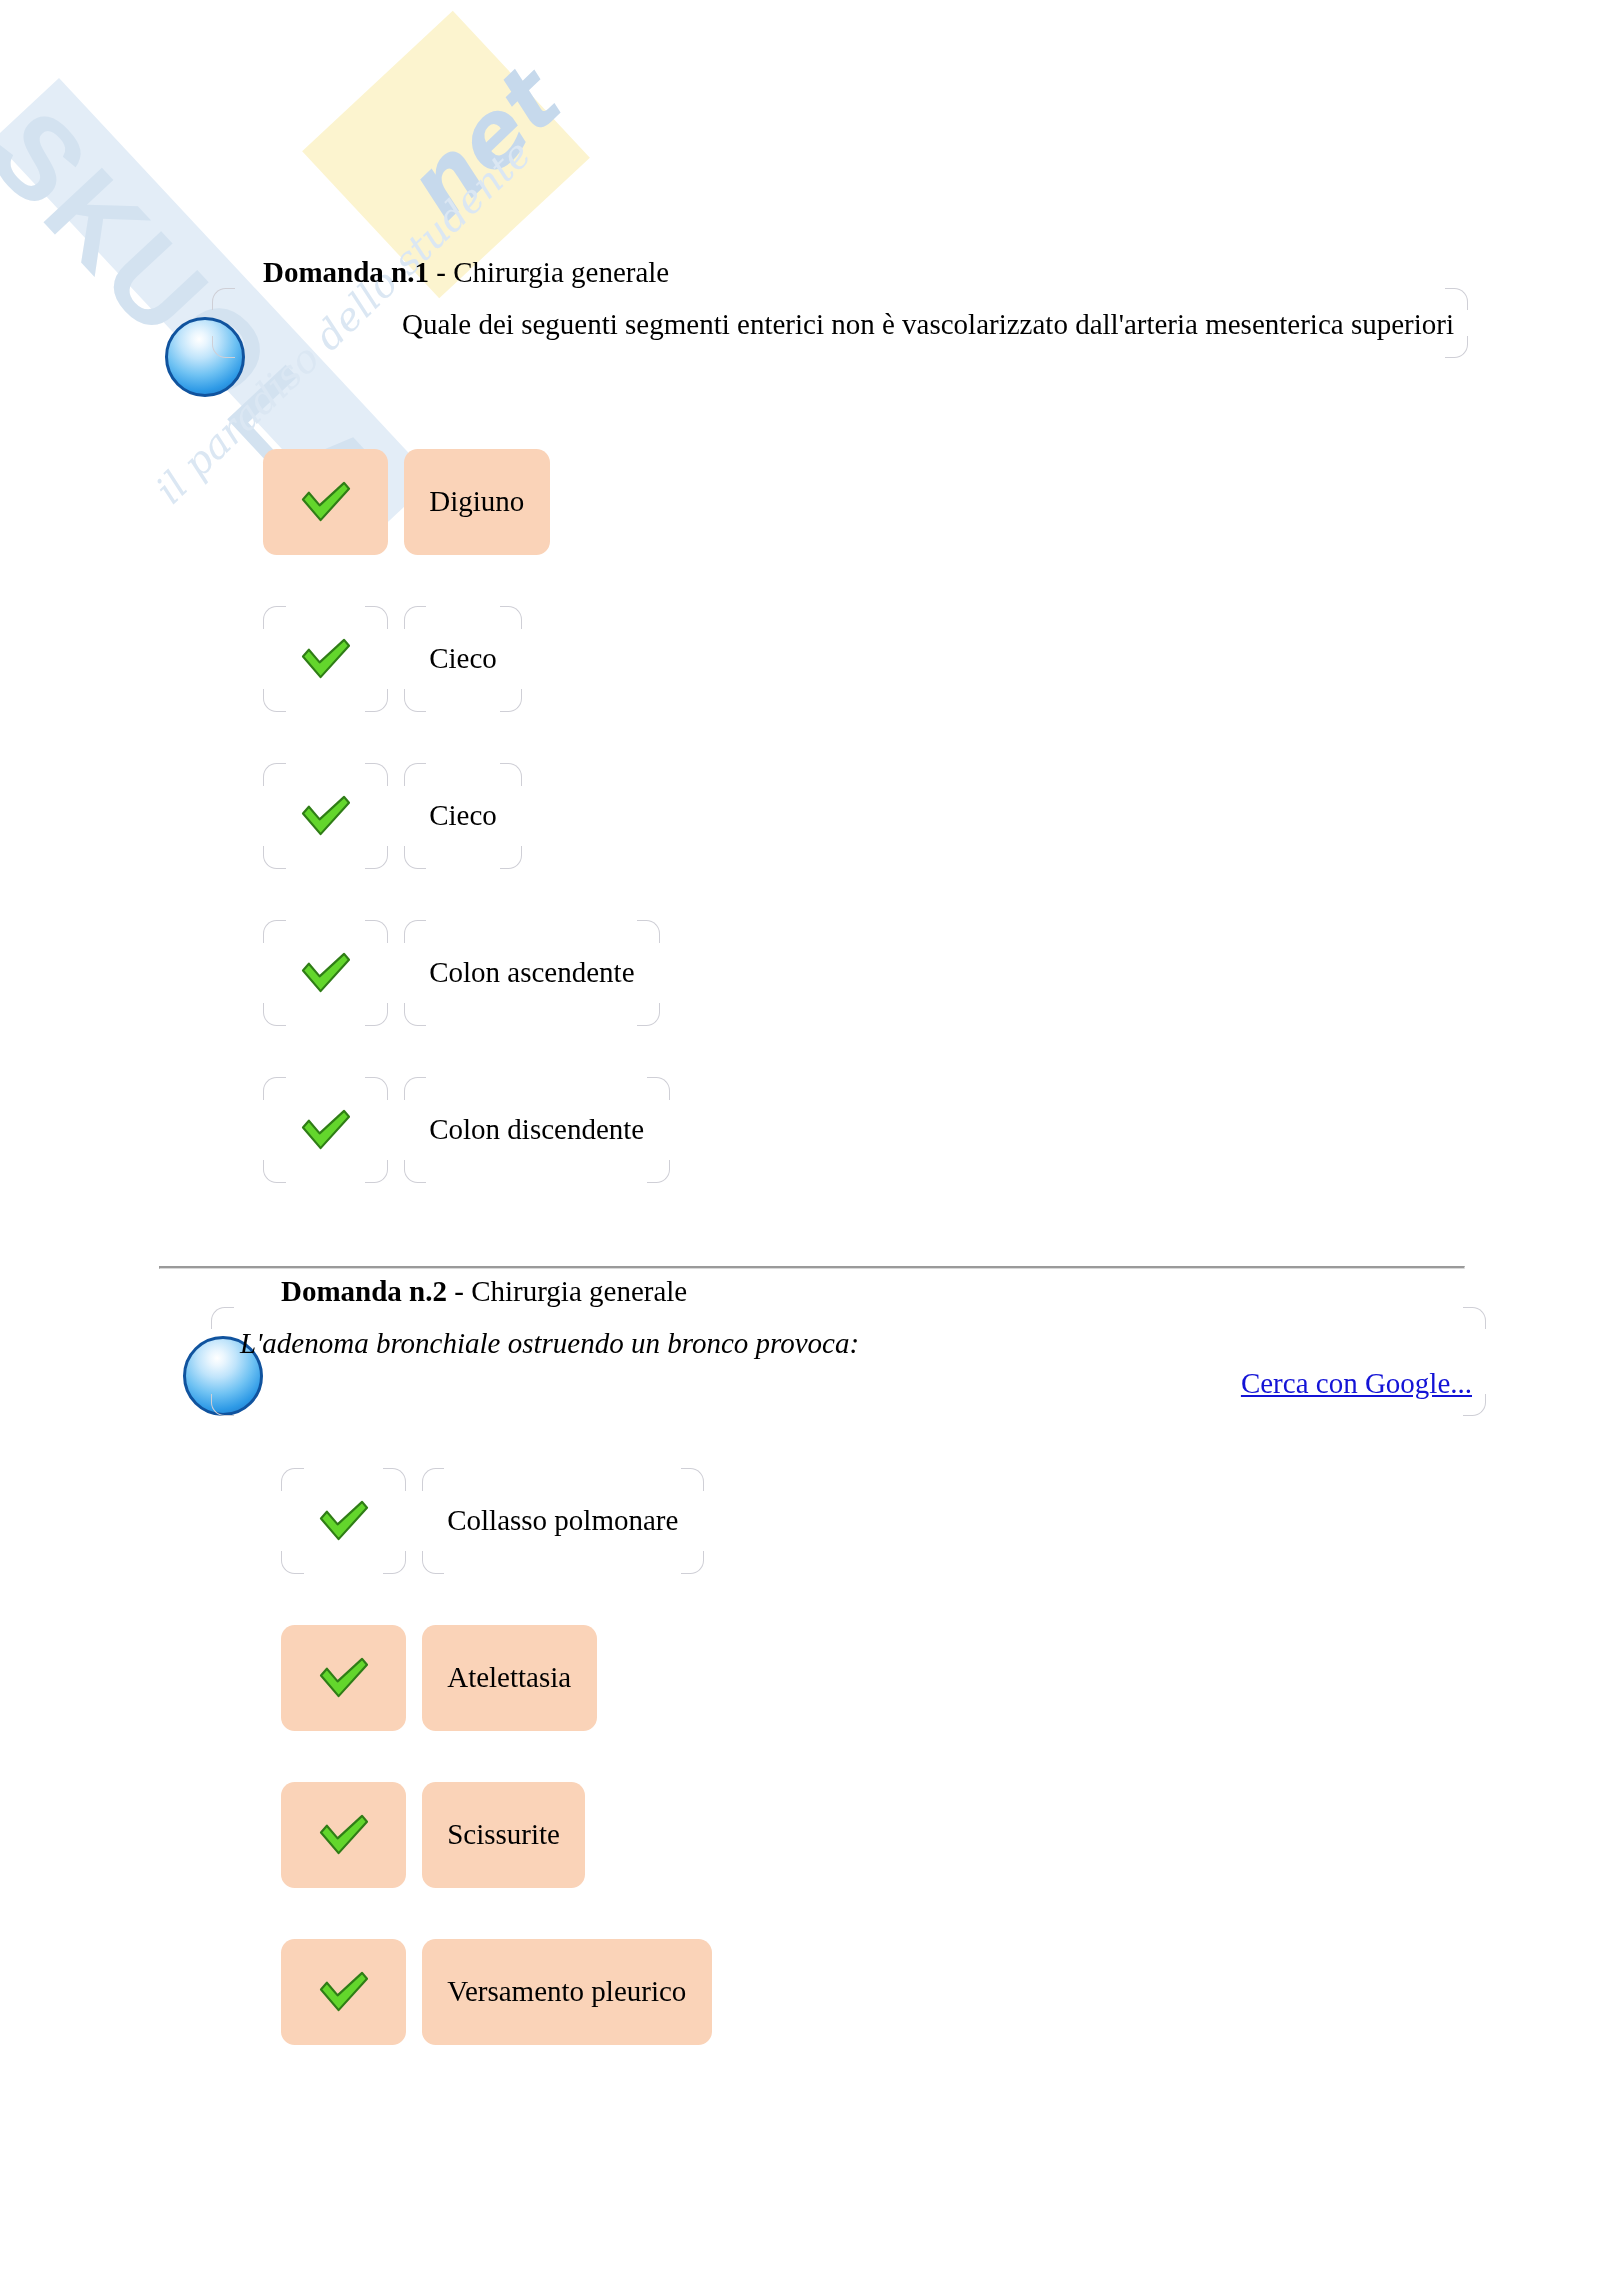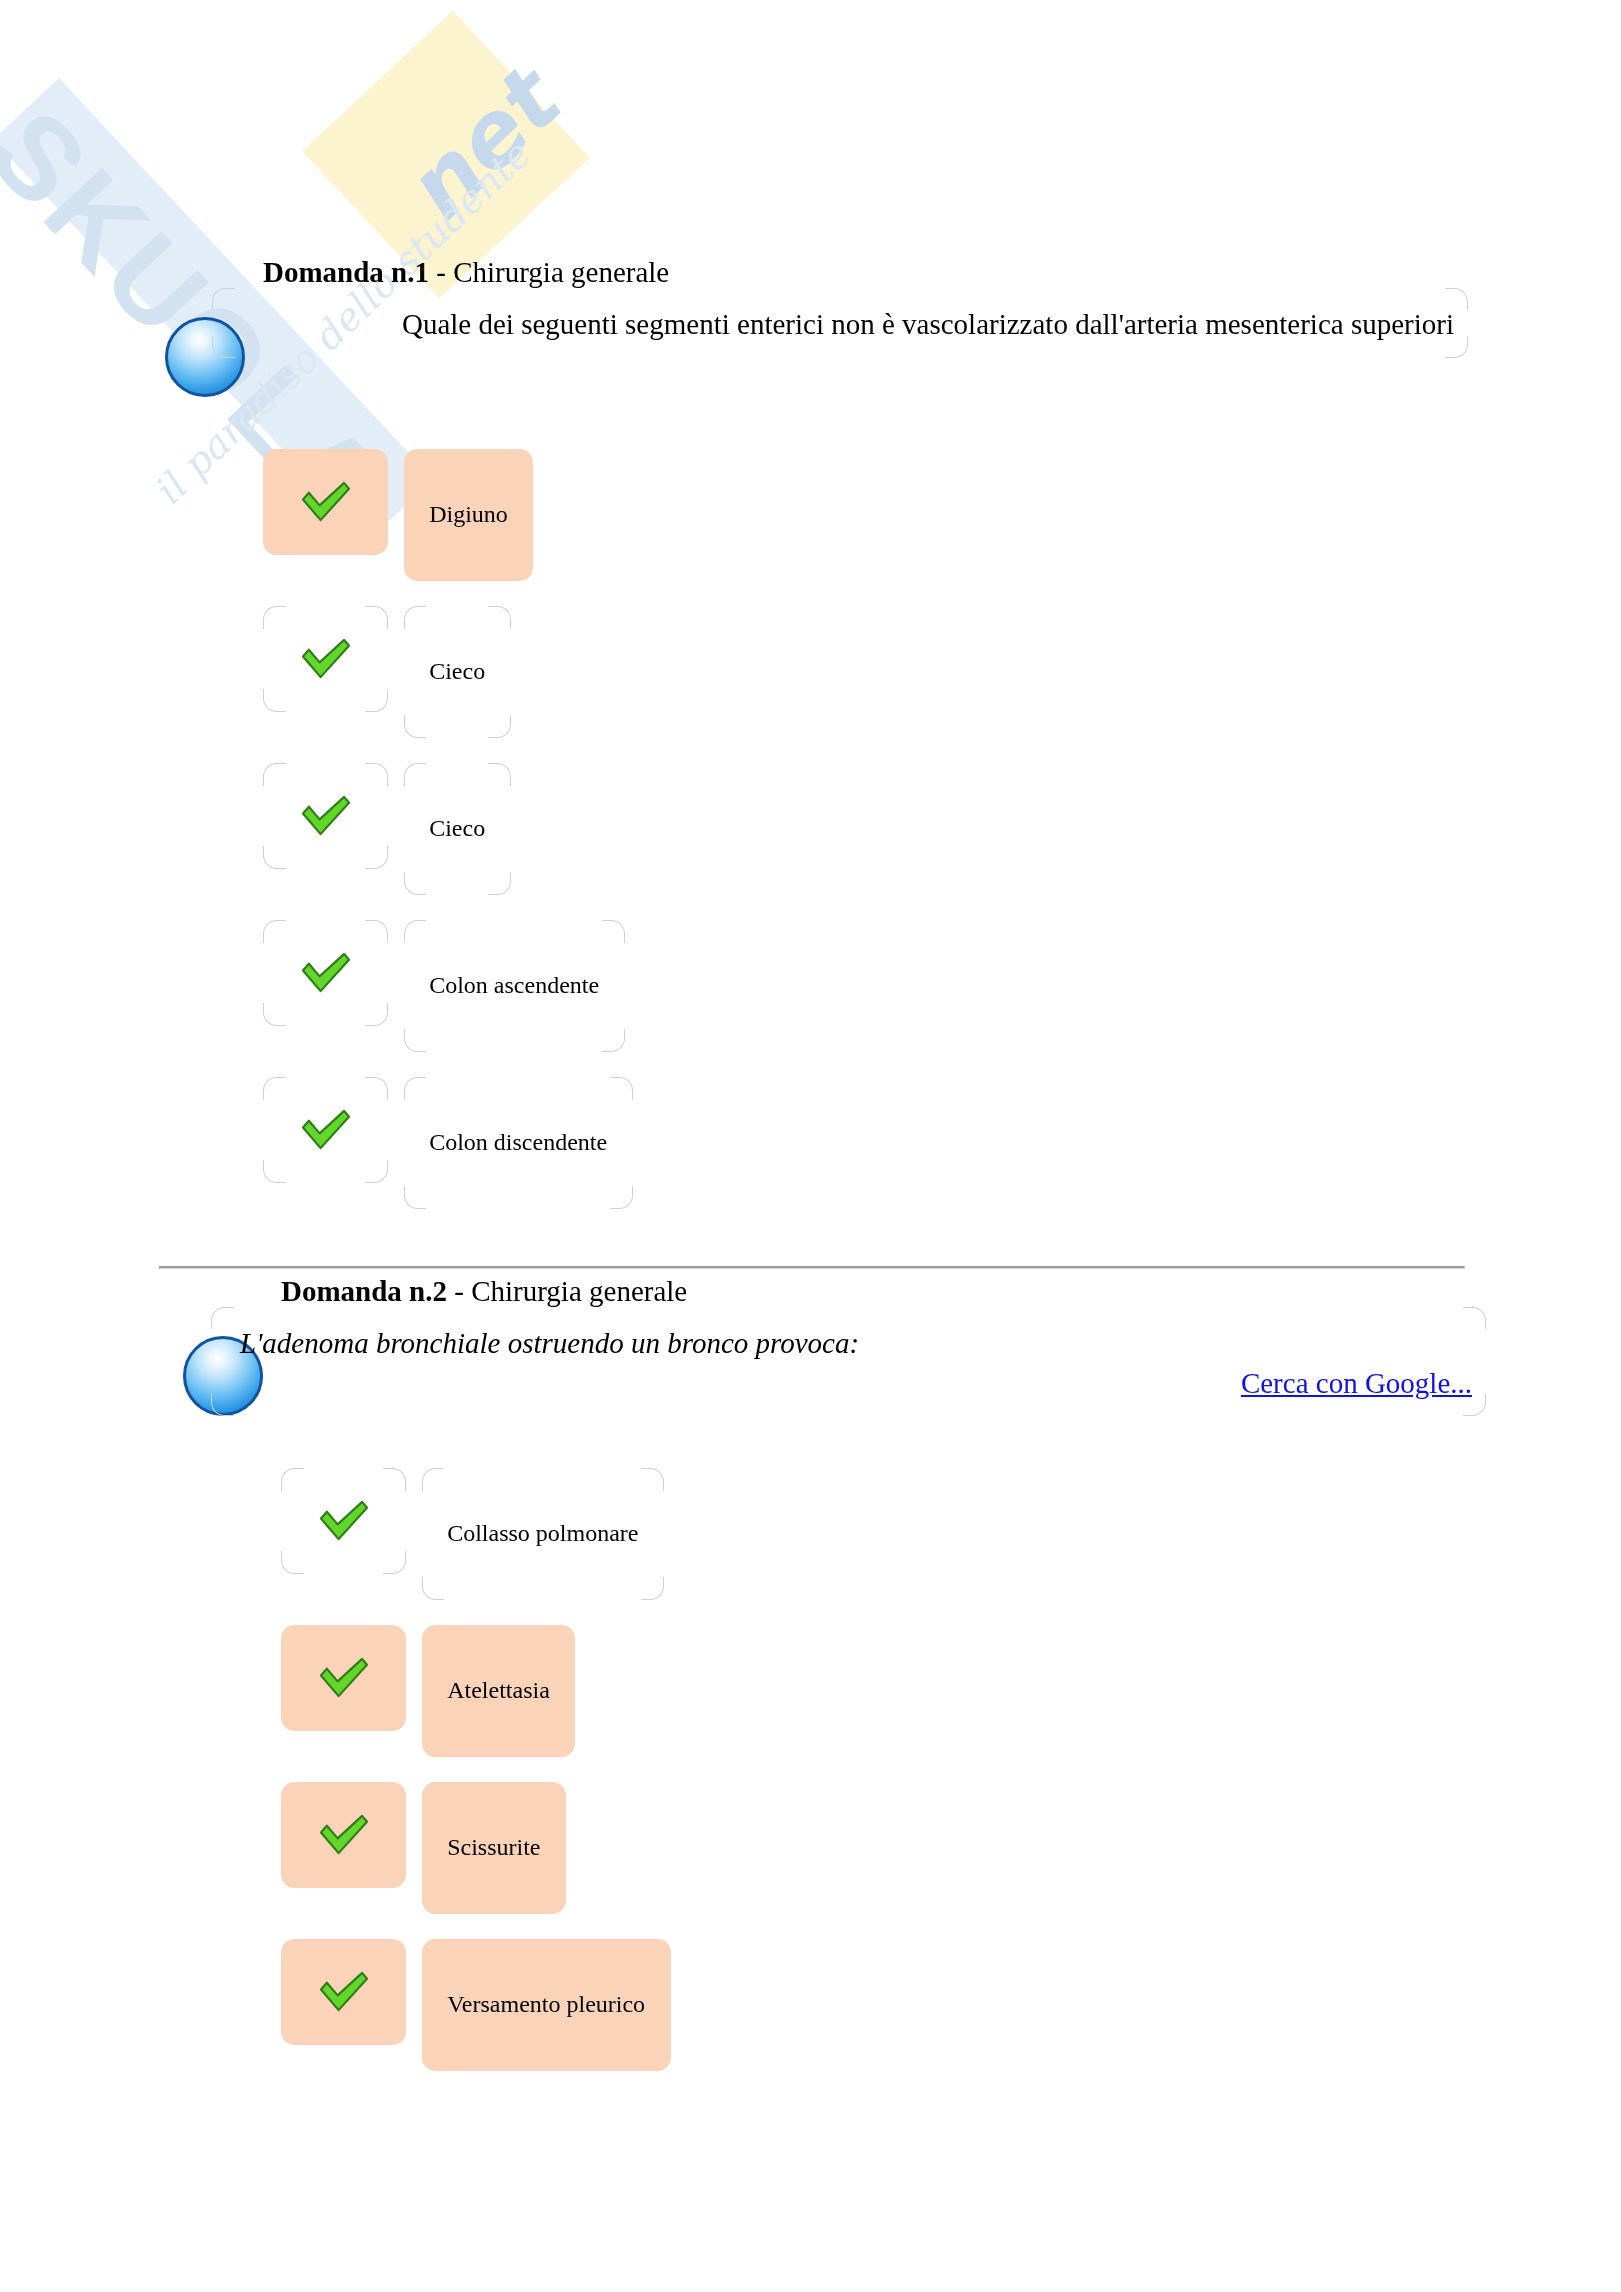--- a/index.html
+++ b/index.html
@@ -187,26 +187,26 @@
     width: 125px;
     height: 106px;
     box-sizing: border-box;
     display: flex;
     align-items: center;
     justify-content: center;
     flex: none;
   }
   .opt-label-cell {
     position: relative;
-    height: 132px;
+    height: 106px;
     box-sizing: border-box;
     display: flex;
     align-items: center;
     padding: 0 25.5px;
-    font-size: 24px;
+    font-size: 29px;
     white-space: nowrap;
   }
   .option-row.highlight .opt-check-cell,
   .option-row.highlight .opt-label-cell {
     background: #fad3b8;
     border-radius: 13.7px;
   }
   .option-row.highlight .opt-check-cell { margin-right: 15.7px; }
   .option-row:not(.highlight) .opt-check-cell { margin-right: 15.7px; }
 

